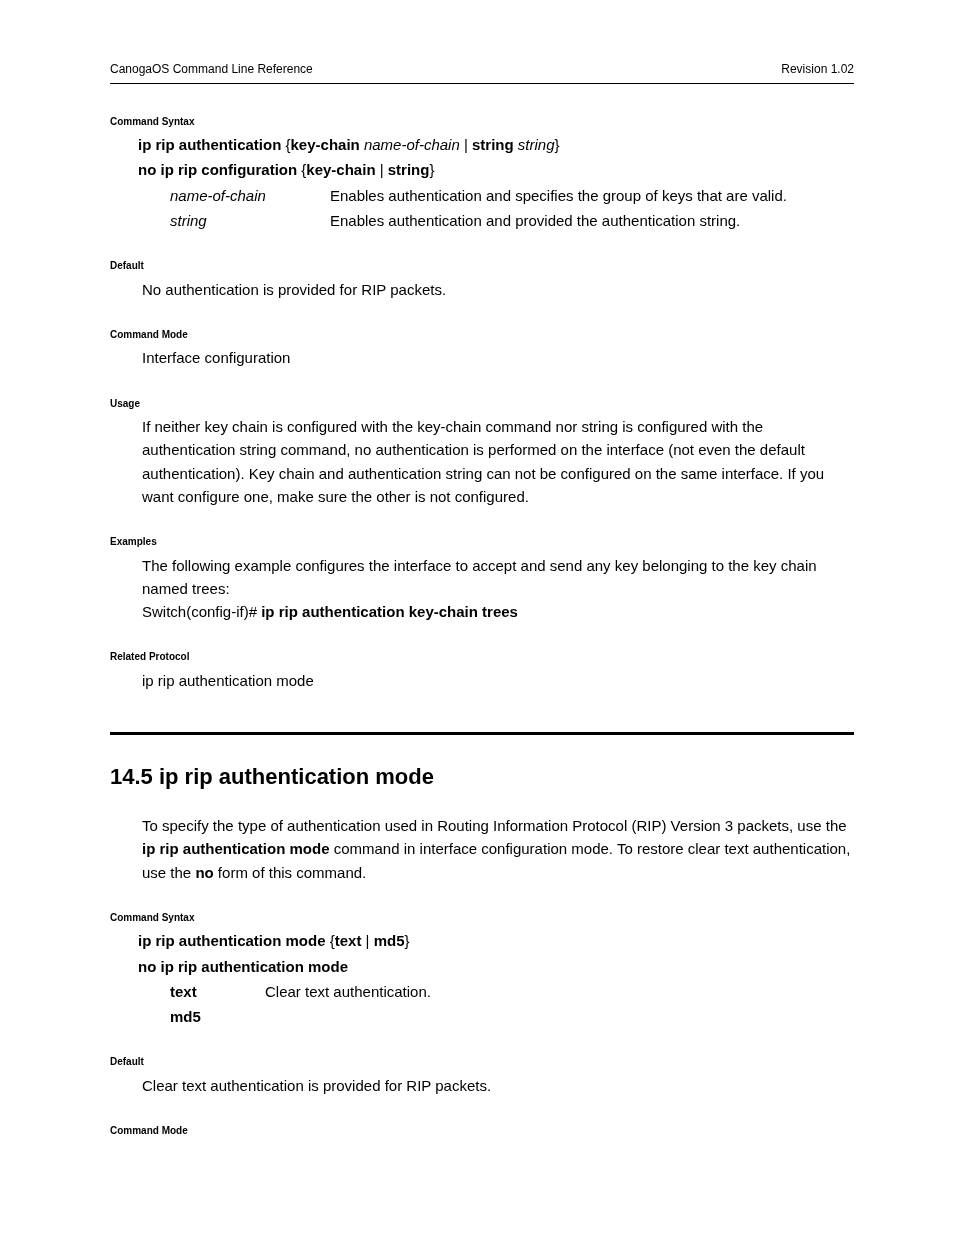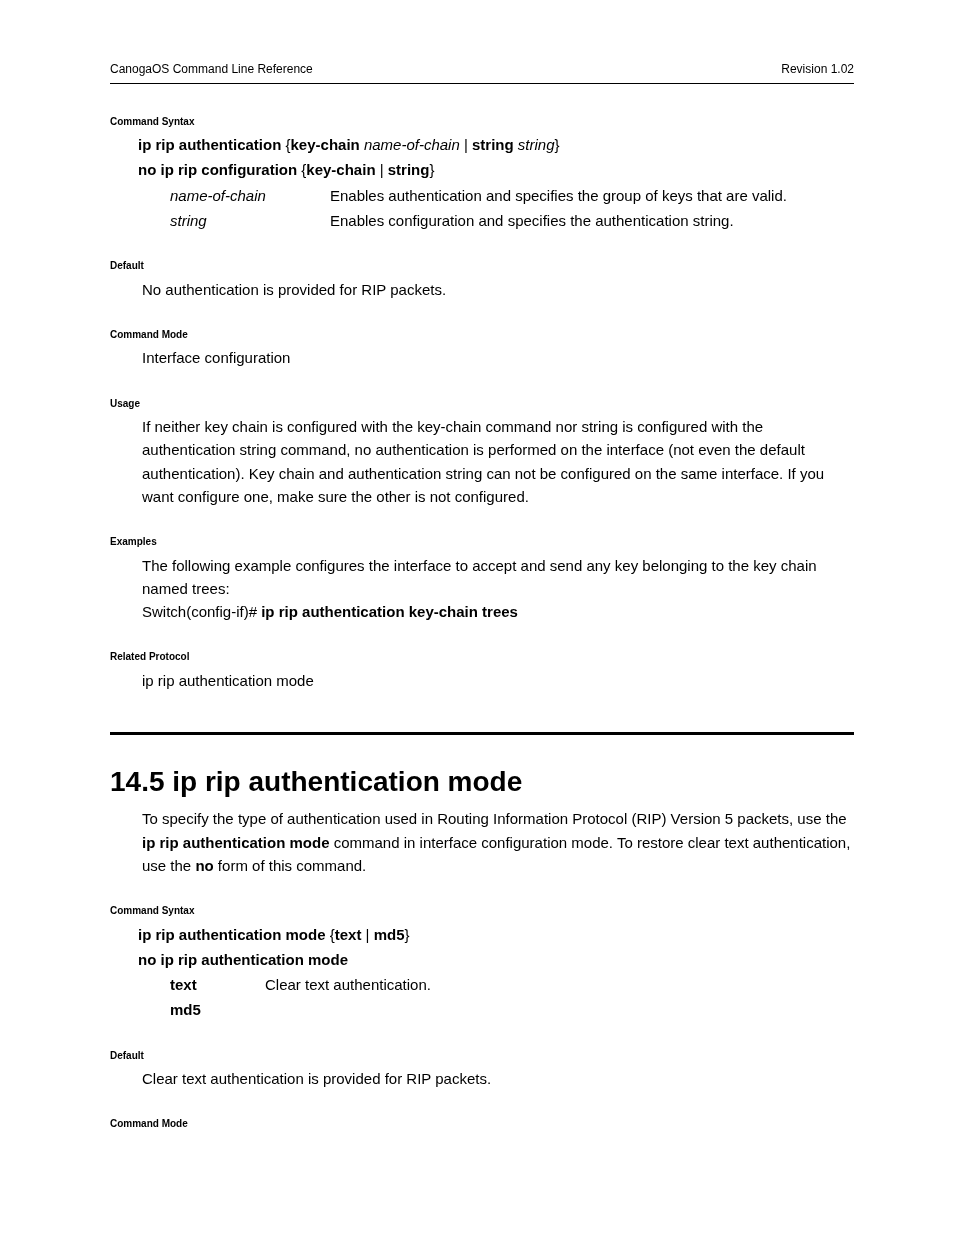--- a/index.html
+++ b/index.html
@@ -44,23 +44,23 @@
     flex-shrink: 0;
   }
   .italic { font-style: italic; }
   .bold { font-weight: bold; }
   .divider {
     border-top: 3px solid #000;
     margin-top: 40px;
     margin-bottom: 20px;
   }
   h2.title {
-    font-size: 28px;
+    font-size: 22px;
     font-weight: bold;
-    margin: 25px 0 4px 0;
+    margin: 25px 0 20px 0;
   }
   .syntax-line { margin-left: 28px; margin-bottom: 2px; }
 </style>
 </head>
 <body>
 
 <div class="header">
   <span>CanogaOS Command Line Reference</span>
   <span>Revision 1.02</span>
 </div>
@@ -74,21 +74,21 @@
 <div class="syntax-line">
   <span class="bold">no ip rip configuration</span><span> {</span><span class="bold">key-chain</span><span> | </span><span class="bold">string</span><span>}</span>
 </div>
 
 <div class="param-row">
   <span class="param-name italic">name-of-chain</span>
   <span>Enables authentication and specifies the group of keys that are valid.</span>
 </div>
 <div class="param-row">
   <span class="param-name italic">string</span>
-  <span>Enables configuration and specifies the authentication string.</span>
+  <span>Enables authentication and provided the authentication string.</span>
 </div>
 
 <div class="section-heading">Default</div>
 <div class="indent">No authentication is provided for RIP packets.</div>
 
 <div class="section-heading">Command Mode</div>
 <div class="indent">Interface configuration</div>
 
 <div class="section-heading">Usage</div>
 <div class="indent">If neither key chain is configured with the key-chain command nor string is configured with the authentication string command, no authentication is performed on the interface (not even the default authentication). Key chain and authentication string can not be configured on the same interface. If you want configure one, make sure the other is not configured.</div>
@@ -102,21 +102,21 @@
 <div class="section-heading">Related Protocol</div>
 <div class="indent">ip rip authentication mode</div>
 
 <div class="divider"></div>
 
 <h2 class="title">
   <span>14.5</span> <span>ip rip authentication mode</span>
 </h2>
 
 <div class="indent">
-  <span>To specify the type of authentication used in Routing Information Protocol (RIP) Version 5 packets, use the </span><span class="bold">ip rip authentication mode</span><span> command in interface configuration mode. To restore clear text authentication, use the </span><span class="bold">no</span><span> form of this command.</span>
+  <span>To specify the type of authentication used in Routing Information Protocol (RIP) Version 3 packets, use the </span><span class="bold">ip rip authentication mode</span><span> command in interface configuration mode. To restore clear text authentication, use the </span><span class="bold">no</span><span> form of this command.</span>
 </div>
 
 <div class="section-heading">Command Syntax</div>
 
 <div class="syntax-line">
   <span class="bold">ip rip authentication mode</span><span> {</span><span class="bold">text</span><span> | </span><span class="bold">md5</span><span>}</span>
 </div>
 
 <div class="syntax-line bold">no ip rip authentication mode</div>
 

